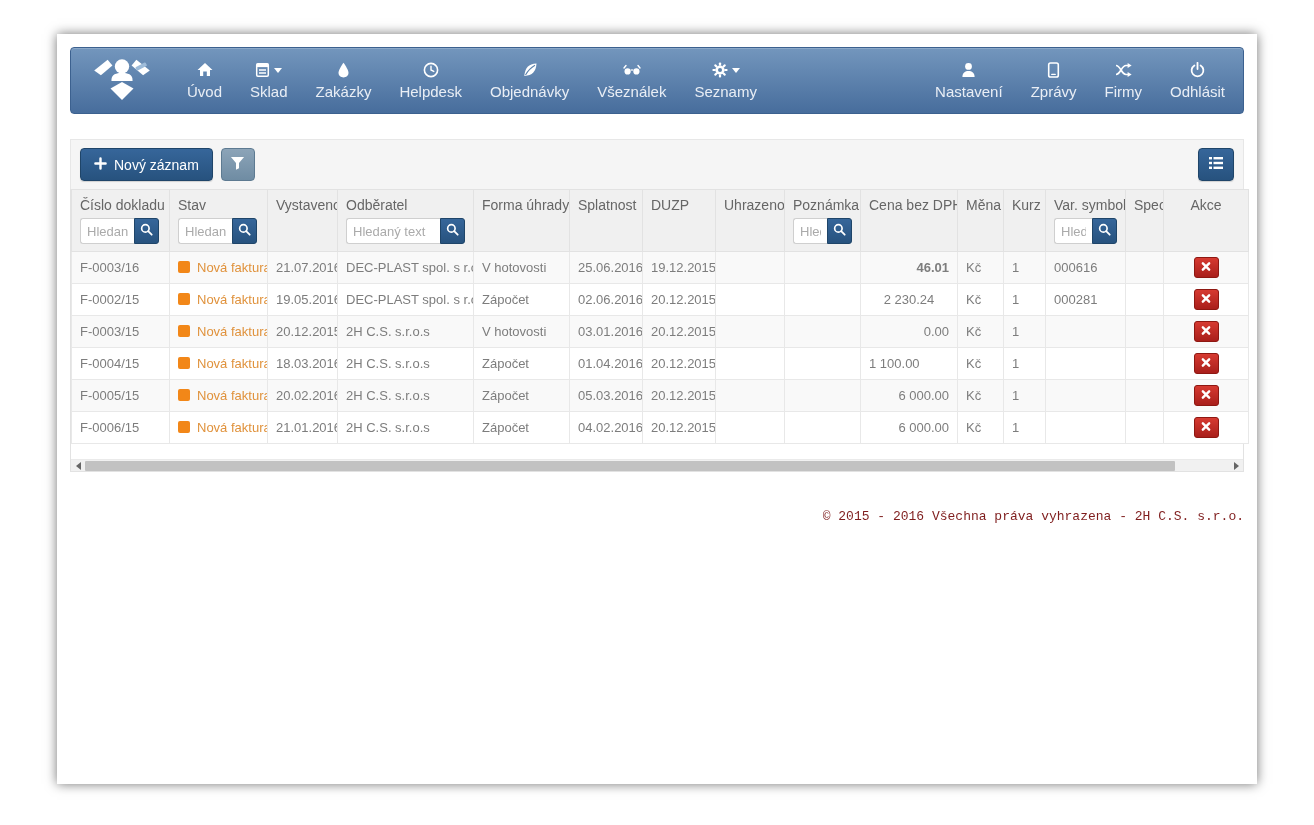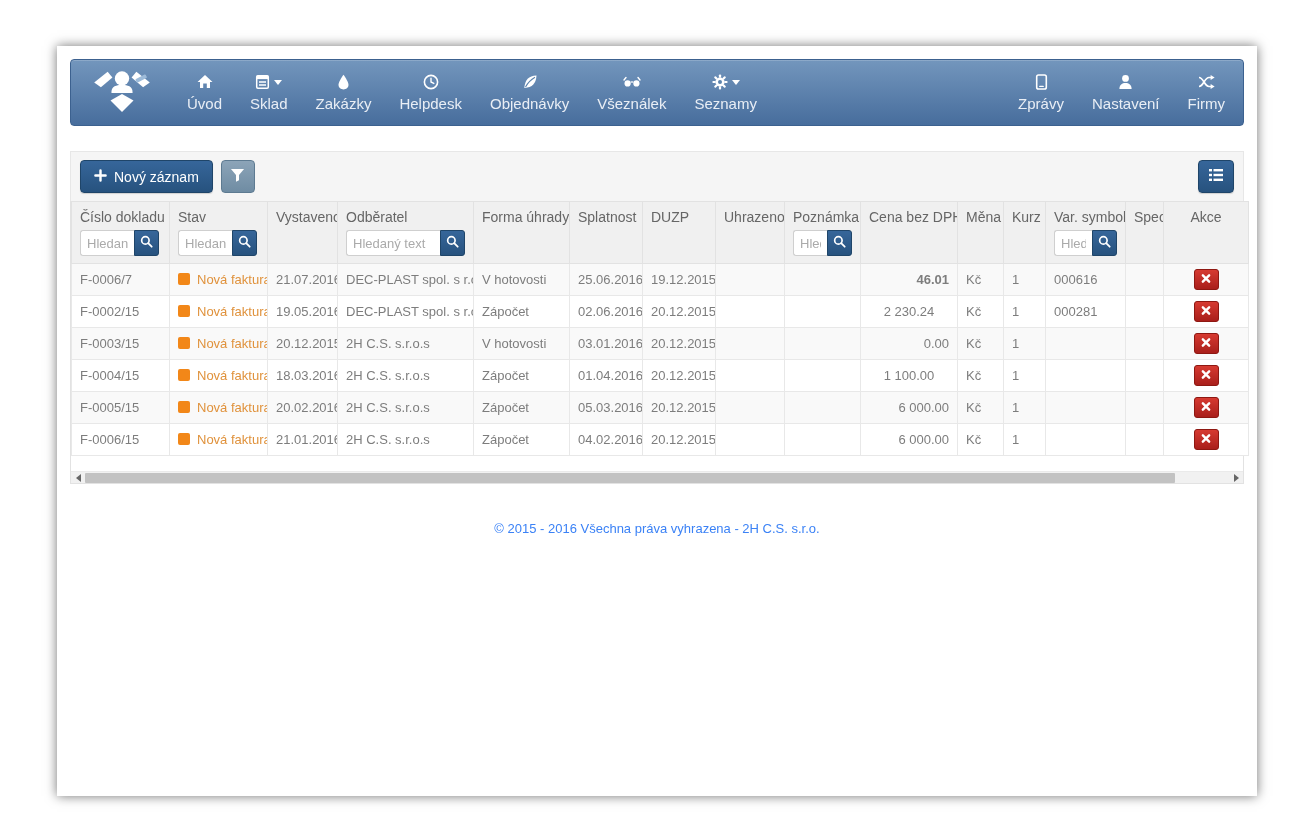--- a/index.html
+++ b/index.html
@@ -2,21 +2,21 @@
 <html><head>
 <meta charset="utf-8">
 <style>
   * { box-sizing: border-box; margin: 0; padding: 0; }
   html, body { background: #ffffff; }
   body {
     font-family: "Liberation Sans", "DejaVu Sans", sans-serif;
     width: 1314px; height: 825px; overflow: hidden;
   }
   .panel {
-    width: 1200px; height: 750px; margin: 46px auto 0;
+    width: 1200px; height: 750px; margin: 34px auto 0;
     background: #fff; box-shadow: 0 0 11px rgba(0,0,0,0.55);
     padding: 13px; position: relative;
   }
 
   
   .navbar {
     height: 67px; border-radius: 4px;
     background: linear-gradient(#7396bd, #476d9c);
     border: 1px solid #3c618f;
     box-shadow: inset 0 1px 0 rgba(255,255,255,0.18);
@@ -106,21 +106,21 @@
   .hs-arrow.left { left: 0; }
   .hs-arrow.right { right: 0; }
   .tri-left { width: 0; height: 0; border-top: 4px solid transparent; border-bottom: 4px solid transparent; border-right: 5px solid #666; }
   .tri-right { width: 0; height: 0; border-top: 4px solid transparent; border-bottom: 4px solid transparent; border-left: 5px solid #666; }
   .hs-thumb {
     position: absolute; top: 1px; left: 14px; height: 10px;
     width: calc(100% - 82px); background: #c2c2c2; border-radius: 1px; cursor: grab;
   }
 
   
-  .footer { margin-top: 37px; text-align: center; color: #3b82f6; font-size: 13px; }
+  .footer { margin-top: 37px; text-align: right; color: #7f1d1d; font-size: 13px; font-family: Liberation Mono, monospace; }
 </style>
 </head>
 <body>
 
 <div class="panel">
 
   <div class="navbar">
     <div class="brand">
       <span>
         <svg width="58" height="46" viewBox="0 0 60 48">
@@ -238,51 +238,62 @@
             </svg>
         </span>
       </span>
       <span class="nav-label">Seznamy</span>
     </div>
 
     <div class="nav-right">
       <div class="nav-item">
         <span class="icon-row">
             <span class="nicon">
+          <svg width="15" height="16" viewBox="0 0 15 16">
+                <circle cx="7.5" cy="4.4" r="3.4" fill="#fff"></circle>
+                <path d="M1.4 15 C1.4 10.8 4.2 9 7.5 9 C10.8 9 13.6 10.8 13.6 15 Z" fill="#fff"></path>
+              </svg>
+        </span>
+          </span>
+        <span class="nav-label">Nastavení</span>
+      </div>
+      <div class="nav-item">
+        <span class="icon-row">
+            <span class="nicon">
           <svg width="13" height="16" viewBox="0 0 13 16">
                 <rect x="1.7" y="1" width="9.6" height="14" rx="1.8" fill="none" stroke="#fff" stroke-width="1.6"></rect>
                 <line x1="4.8" y1="12.4" x2="8.2" y2="12.4" stroke="#fff" stroke-width="1.4" stroke-linecap="round"></line>
               </svg>
         </span>
           </span>
         <span class="nav-label">Zprávy</span>
-      </div>
-      <div class="nav-item">
-        <span class="icon-row">
-            <span class="nicon">
-          <svg width="15" height="16" viewBox="0 0 15 16">
-                <circle cx="7.5" cy="4.4" r="3.4" fill="#fff"></circle>
-                <path d="M1.4 15 C1.4 10.8 4.2 9 7.5 9 C10.8 9 13.6 10.8 13.6 15 Z" fill="#fff"></path>
-              </svg>
-        </span>
-          </span>
-        <span class="nav-label">Nastavení</span>
       </div>
       <div class="nav-item">
         <span class="icon-row">
             <span class="nicon">
           <svg width="17" height="14" viewBox="0 0 17 14">
                 <path d="M1 11.5 C5.5 11.5 6.5 2.5 11 2.5 L13 2.5" stroke="#fff" stroke-width="1.7" fill="none"></path>
                 <polygon points="12.6,0 16.6,2.5 12.6,5" fill="#fff"></polygon>
                 <path d="M1 2.5 C5.5 2.5 6.5 11.5 11 11.5 L13 11.5" stroke="#fff" stroke-width="1.7" fill="none"></path>
                 <polygon points="12.6,9 16.6,11.5 12.6,14" fill="#fff"></polygon>
               </svg>
         </span>
           </span>
         <span class="nav-label">Firmy</span>
+      </div>
+      <div class="nav-item">
+        <span class="icon-row">
+            <span class="nicon">
+          <svg width="15" height="16" viewBox="0 0 15 16">
+                <path d="M4.4 3.4 A5.9 5.9 0 1 0 10.6 3.4" stroke="#fff" stroke-width="1.8" fill="none" stroke-linecap="round"></path>
+                <line x1="7.5" y1="0.8" x2="7.5" y2="7" stroke="#fff" stroke-width="1.8" stroke-linecap="round"></line>
+              </svg>
+        </span>
+          </span>
+        <span class="nav-label">Odhlásit</span>
       </div>
     </div>
   </div>
 
   <div class="toolbar">
     <button class="btn-primary">
       <span>
         <svg width="13" height="13" viewBox="0 0 14 14">
             <path d="M7 1.5 L7 12.5 M1.5 7 L12.5 7" stroke="#fff" stroke-width="2.6" stroke-linecap="round"></path>
           </svg>
@@ -403,21 +414,21 @@
             <th style="width: 38px;">
               <div class="col-label">Spec</div>
             </th>
             <th style="width: 85px; text-align: center;">
               <div class="col-label">Akce</div>
             </th>
           </tr>
         </thead>
       <tbody id="grid-body">
           <tr>
-            <td>F-0006/7</td>
+            <td>F-0003/16</td>
             <td><span class="status-square" style="background: rgb(242, 135, 24);"></span><span class="status-text">Nová faktura</span></td>
             <td>21.07.2016</td>
             <td>DEC-PLAST spol. s r.o.</td>
             <td>V hotovosti</td>
             <td>25.06.2016</td>
             <td>19.12.2015</td>
             <td></td>
             <td></td>
             <td style="text-align: right; font-weight: bold;">46.01</td>
             <td>Kč</td>
@@ -475,21 +486,21 @@
           <tr>
             <td>F-0004/15</td>
             <td><span class="status-square" style="background: rgb(242, 135, 24);"></span><span class="status-text">Nová faktura</span></td>
             <td>18.03.2016</td>
             <td>2H C.S. s.r.o.s</td>
             <td>Zápočet</td>
             <td>01.04.2016</td>
             <td>20.12.2015</td>
             <td></td>
             <td></td>
-            <td style="text-align: center;">1 100.00</td>
+            <td style="text-align: left;">1 100.00</td>
             <td>Kč</td>
             <td>1</td>
             <td></td>
             <td></td>
             <td style="text-align: center;"><button class="delete-btn">
                 <span><svg width="12" height="11" viewBox="0 0 14 14">
                     <path d="M3 3 L11 11 M11 3 L3 11" stroke="#fff" stroke-width="3.1" stroke-linecap="round"></path>
                   </svg></span>
               </button></td>
           </tr>

